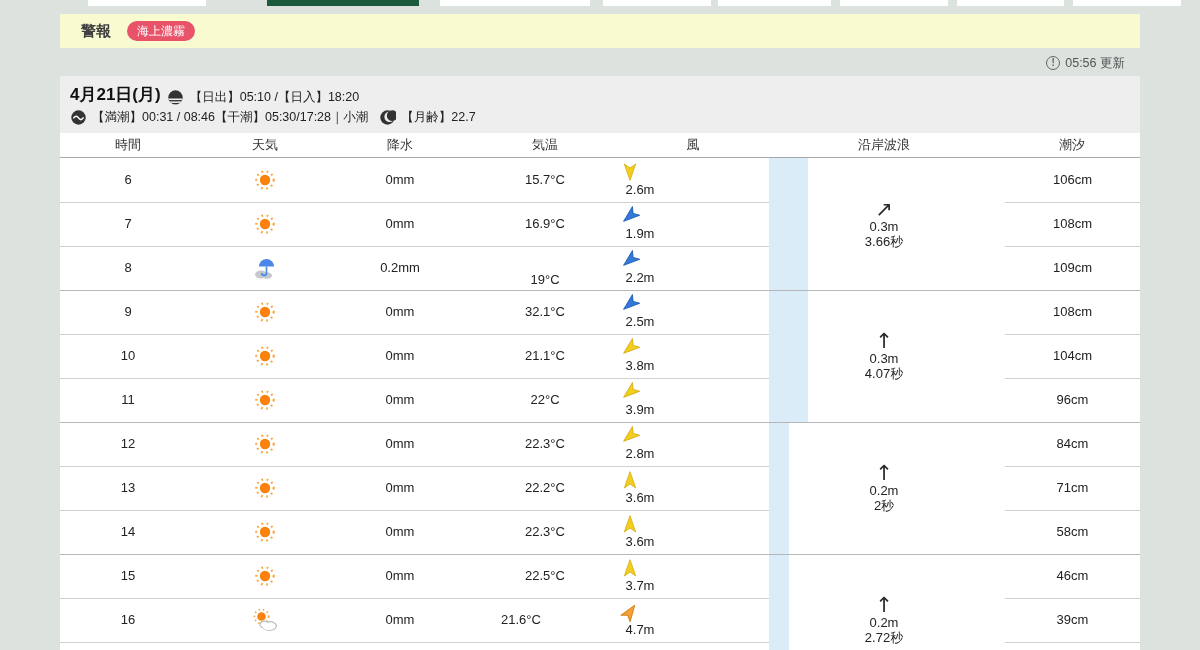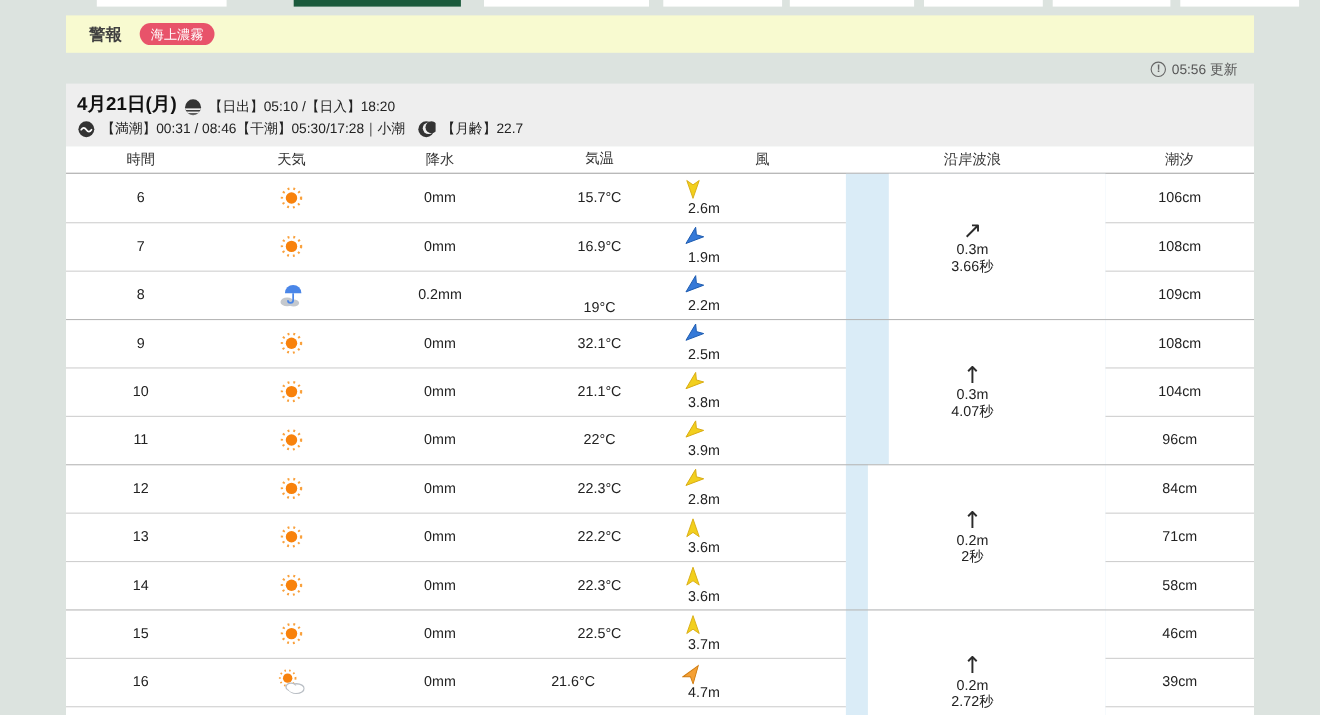--- a/index.html
+++ b/index.html
@@ -100,21 +100,21 @@
     </svg>
     <span class="dp-small">【月齢】22.7</span>
   </div>
 </div>
 
 <div class="fc-table">
   <div class="thead" id="thead">
       <div class="th" style="left: 8px;">時間</div>
       <div class="th" style="left: 145px;">天気</div>
       <div class="th" style="left: 280px;">降水</div>
-      <div class="th" style="left: 425px; font-family: Liberation Mono, monospace;">気温</div>
+      <div class="th" style="left: 425px;">気温</div>
       <div class="th" style="left: 573px;">風</div>
       <div class="th" style="left: 764px;">沿岸波浪</div>
       <div class="th" style="left: 952px;">潮汐</div>
     </div>
   <div id="tbody">
       <div style="position: absolute; left: 0px; top: 25px; width: 1080px; height: 44px;">
         <div class="cell lh44" style="left: 0px; width: 136px;">6</div>
         <div class="cell" style="left: 150px; width: 110px; top: 10px; display: flex; justify-content: center;">
           <svg width="24" height="24" viewBox="-12 -12 24 24" style="display:block">
             <circle r="5.2" fill="#f8820c"></circle>

